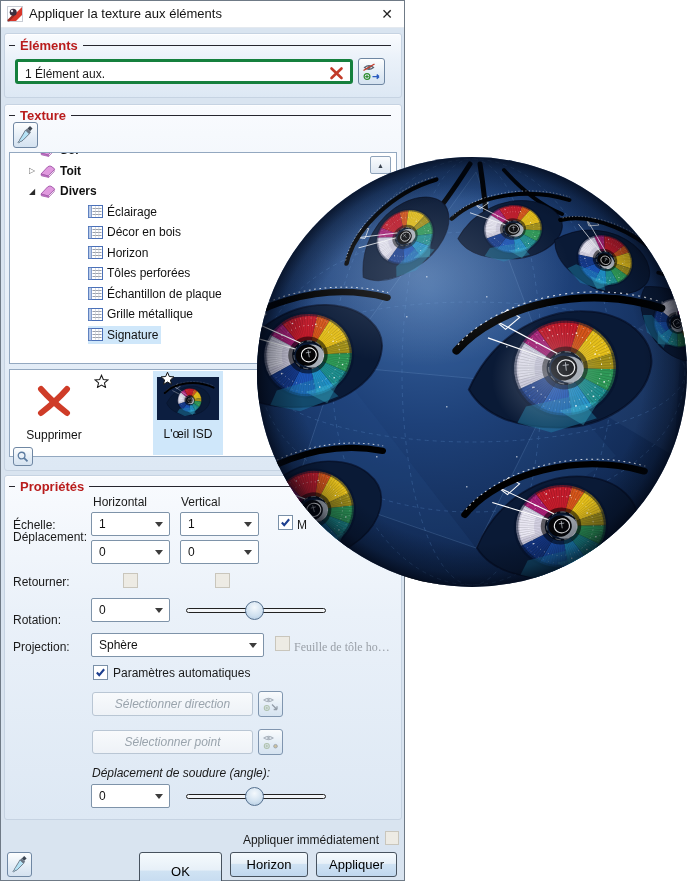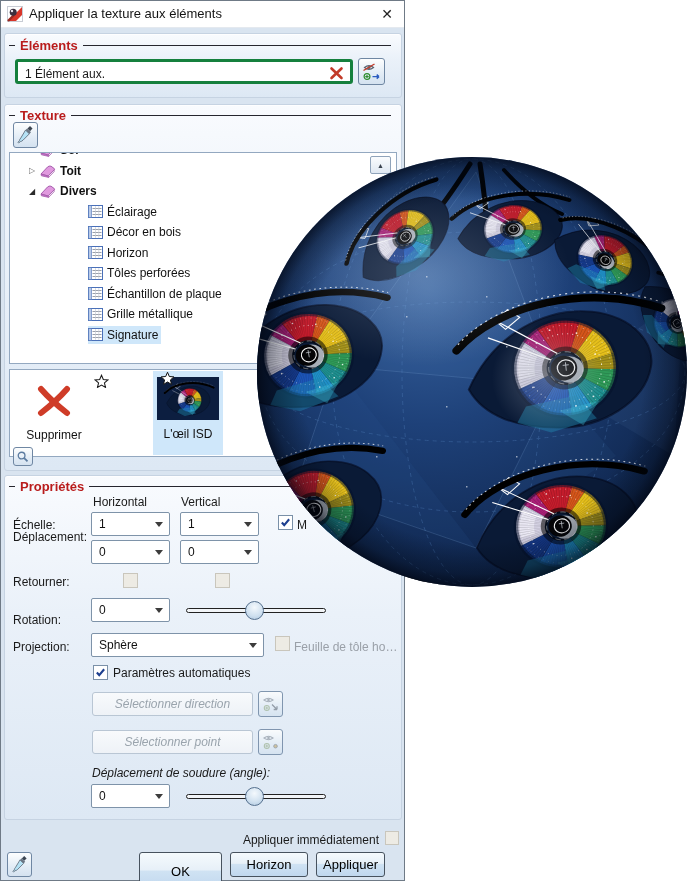--- a/index.html
+++ b/index.html
@@ -45,21 +45,21 @@
   .scroll-up{position:absolute;box-sizing:border-box;border:1px solid #8fa3ba;border-radius:2px;
              background:linear-gradient(#fafcfe,#dfe8f2);font-size:7px;color:#3a4document;color:#39424e;
              display:flex;align-items:center;justify-content:center;}
 
   
   .gal-item-label{font-size:12px;color:#111;text-align:center;}
   .thumb-sel{position:absolute;background:#cfe7fa;}
 
   
   .plabel{position:absolute;font-size:12px;color:#1a1a1a;white-space:nowrap;}
-  .plabel.gray{color:#9aa0a8;}
+  .plabel.gray{color:#9aa0a8;font-family:Liberation Serif, serif;}
   .combo{position:absolute;box-sizing:border-box;height:24px;background:#fff;border:1px solid #7e93a9;border-radius:2px;
          font-size:12px;color:#111;padding:4px 18px 0 7px;}
   .combo .arr{position:absolute;right:6px;top:9px;width:0;height:0;border:4px solid transparent;border-top:5px solid #3c3c3c;}
   .cb{position:absolute;width:15px;height:15px;box-sizing:border-box;background:#fff;border:1px solid #7a90a8;
       display:flex;align-items:center;justify-content:center;}
   .cb.dis{background:#edebe4;border-color:#c9c6bc;}
   .slider{position:absolute;height:17px;}
   .slider .track{position:absolute;left:0;right:0;top:7px;height:3px;border:1px solid #222;border-radius:3px;background:#f2f5f8;}
   .slider .thumb{position:absolute;top:0;width:17px;height:17px;border:1px solid #55708e;border-radius:50%;
                  background:radial-gradient(circle at 50% 32%,#f4f9fd,#cfe0ef 60%,#aac4dd);transform:translateX(-8px);}
@@ -456,21 +456,21 @@
         <path d="M10.2 2.4 L14 6.2 L12.3 7.9 L8.5 4.1 Z" fill="#6b7684"></path>
         <path d="M8.5 4.1 L12.3 7.9 L6 14.2 Q4.8 15.4 3.3 15.6 L1.7 17 L1 16.3 L2.4 14.7 Q2.6 13.2 3.8 12 Z" fill="#b5e2f5" stroke="#55606e" stroke-width="0.8"></path>
       </svg>
     </div>
     <div class="btn" style="left:138px;top:851px;width:83px;height:39px;">
         <span>OK</span>
       </div>
     <div class="btn" style="left:229px;top:851px;width:78px;height:25px;">
         <span>Horizon</span>
       </div>
-    <div class="btn" style="left:315px;top:851px;width:69px;height:25px;">
+    <div class="btn" style="left:315px;top:851px;width:81px;height:25px;">
         <span>Appliquer</span>
       </div>
   </div>
 
   <svg class="viewport" viewBox="0 0 432 432">
     <defs>
       <radialGradient id="gBase" cx="40%" cy="31%" r="78%">
         <stop offset="0" stop-color="#38639f"></stop>
           <stop offset="0.4" stop-color="#1e4179"></stop>
         <stop offset="0.75" stop-color="#132d59"></stop>

